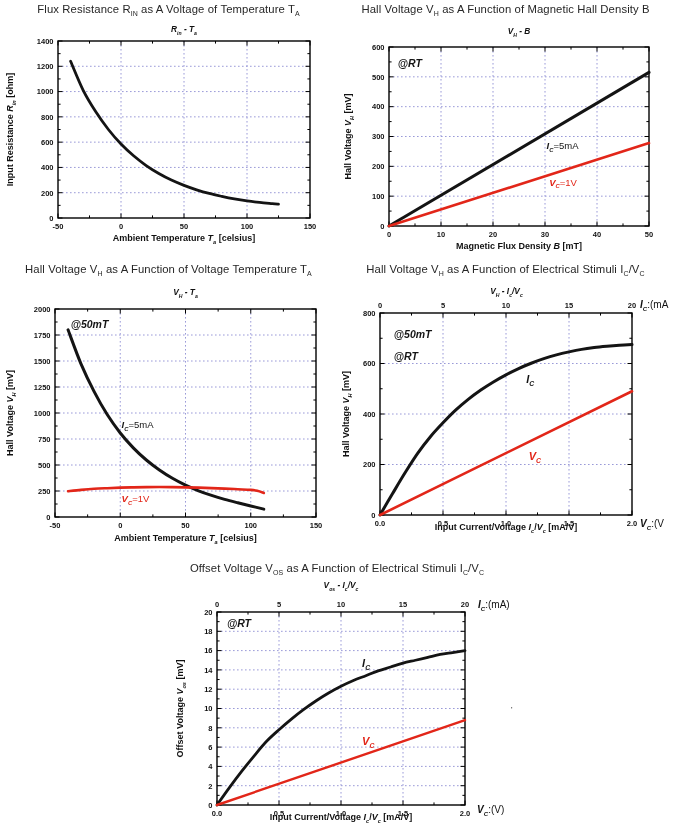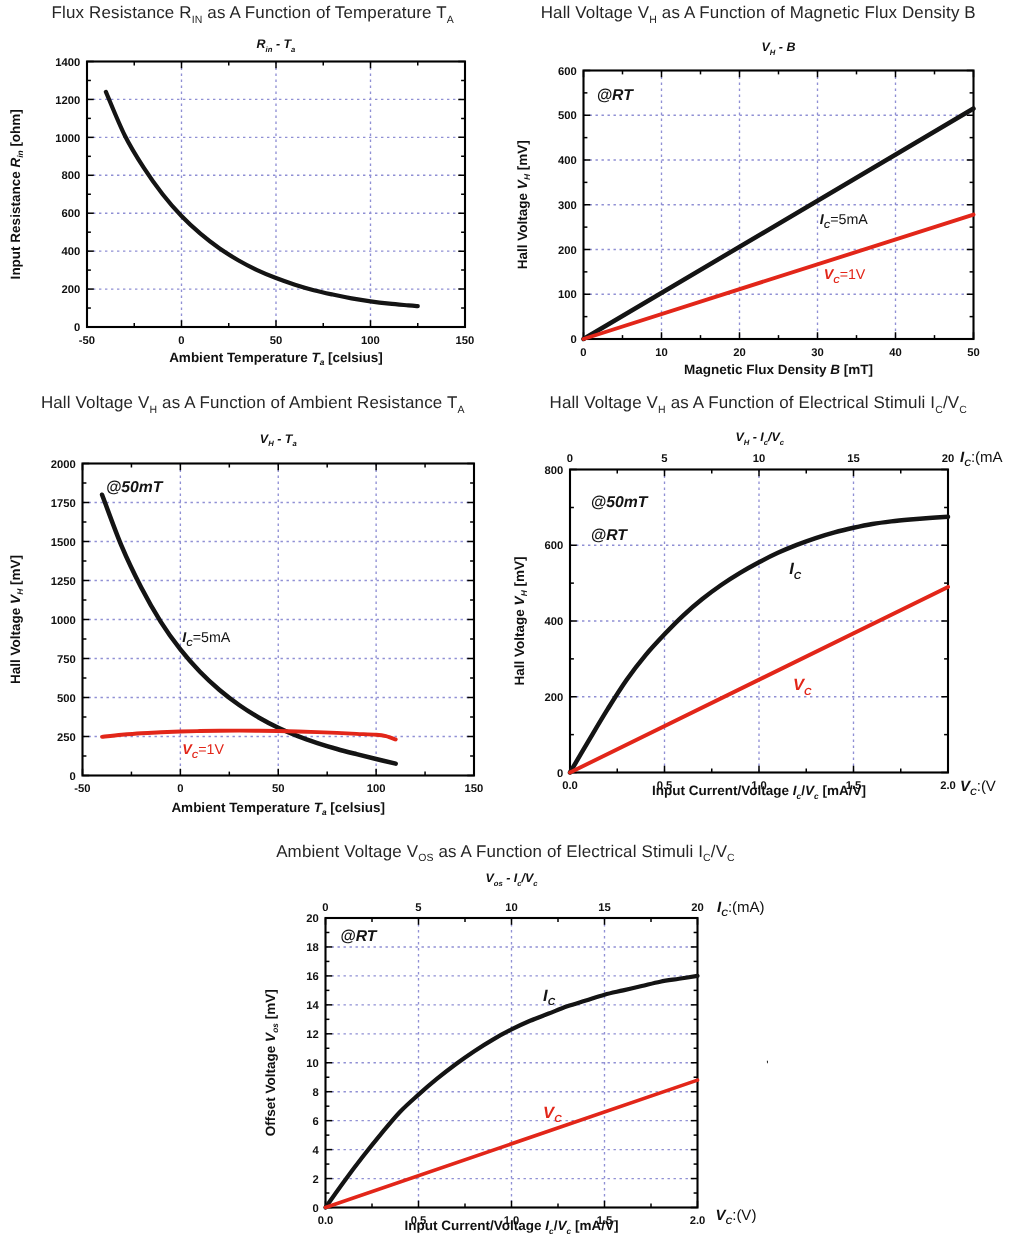--- a/index.html
+++ b/index.html
@@ -29,21 +29,21 @@
   #c3 .chart-subtitle{left:43px;width:253px;top:26px;}
   #c4 .chart-subtitle{left:117px;width:248px;top:20px;}
   .em{font-style:italic;font-weight:bold;}
   sub{font-size:62%;}
   svg.plot{position:absolute;left:0;top:0;}
 </style>
 </head>
 <body>
 
 <section class="chart" id="c0">
-  <div class="chart-title"><span>Flux Resistance R</span><sub>IN</sub><span> as A Function of Temperature T</span><sub>A</sub></div>
+  <div class="chart-title"><span>Flux Resistance R</span><sub>IN</sub><span> as A Voltage of Temperature T</span><sub>A</sub></div>
   <div class="chart-subtitle"><span class="em">R</span><sub class="em">in</sub><span class="em"> - T</span><sub class="em">a</sub></div>
   <svg class="plot" width="337" height="260" viewBox="0 0 337 260">
       <g stroke="#8f8fd4" stroke-width="0.9" stroke-dasharray="1.6 2.4">
         <line x1="121" y1="41" x2="121" y2="218"></line>
         <line x1="184" y1="41" x2="184" y2="218"></line>
         <line x1="247" y1="41" x2="247" y2="218"></line>
         <line x1="58" y1="192.71428571428572" x2="310" y2="192.71428571428572"></line>
         <line x1="58" y1="167.42857142857144" x2="310" y2="167.42857142857144"></line>
         <line x1="58" y1="142.14285714285717" x2="310" y2="142.14285714285717"></line>
         <line x1="58" y1="116.85714285714286" x2="310" y2="116.85714285714286"></line>
@@ -114,21 +114,21 @@
       <text x="53.5" y="94.37142857142857" font-size="7.5" fill="#111" text-anchor="end" font-family="&quot;Liberation Sans&quot;,&quot;DejaVu Sans&quot;,sans-serif" font-weight="bold"><tspan>1000</tspan></text>
       <text x="53.5" y="69.0857142857143" font-size="7.5" fill="#111" text-anchor="end" font-family="&quot;Liberation Sans&quot;,&quot;DejaVu Sans&quot;,sans-serif" font-weight="bold"><tspan>1200</tspan></text>
       <text x="53.5" y="43.8" font-size="7.5" fill="#111" text-anchor="end" font-family="&quot;Liberation Sans&quot;,&quot;DejaVu Sans&quot;,sans-serif" font-weight="bold"><tspan>1400</tspan></text>
       <text x="184" y="241" font-size="9" fill="#111" text-anchor="middle" font-family="&quot;Liberation Sans&quot;,&quot;DejaVu Sans&quot;,sans-serif" font-weight="bold"><tspan>Ambient Temperature </tspan><tspan font-style="italic" font-weight="bold">T</tspan><tspan font-style="italic" font-weight="bold" dy="2.5200000000000005" font-size="5.58">a</tspan><tspan dy="-2.5200000000000005"> [celsius]</tspan></text>
       <text x="0" y="0" font-size="9" fill="#111" text-anchor="middle" font-family="&quot;Liberation Sans&quot;,&quot;DejaVu Sans&quot;,sans-serif" font-weight="bold" transform="translate(13 129.5) rotate(-90)"><tspan>Input Resistance </tspan><tspan font-style="italic" font-weight="bold">R</tspan><tspan font-style="italic" font-weight="bold" dy="2.5200000000000005" font-size="5.58">in</tspan><tspan dy="-2.5200000000000005"> [ohm]</tspan></text>
       <path d="M70.60 61.23 C72.70 66.08 79.00 81.88 83.20 90.31 C87.40 98.74 91.60 105.27 95.80 111.80 C100.00 118.33 104.20 124.13 108.40 129.50 C112.60 134.87 116.80 139.66 121.00 144.04 C125.20 148.42 129.40 152.22 133.60 155.80 C137.80 159.38 142.00 162.58 146.20 165.53 C150.40 168.48 154.60 171.07 158.80 173.50 C163.00 175.92 167.20 178.09 171.40 180.07 C175.60 182.05 179.80 183.76 184.00 185.38 C188.20 187.00 192.40 188.46 196.60 189.81 C200.80 191.16 205.00 192.38 209.20 193.47 C213.40 194.57 217.60 195.47 221.80 196.38 C226.00 197.29 230.20 198.15 234.40 198.91 C238.60 199.67 242.80 200.34 247.00 200.93 C251.20 201.52 255.40 202.01 259.60 202.45 C263.80 202.89 269.05 203.31 272.20 203.59 C275.35 203.86 277.45 204.01 278.50 204.09" fill="none" stroke="#141414" stroke-width="2.8" stroke-linecap="round" stroke-linejoin="round"></path>
     </svg>
 </section>
 
 <section class="chart" id="c1">
-  <div class="chart-title"><span>Hall Voltage V</span><sub>H</sub><span> as A Function of Magnetic Flux Density B</span></div>
+  <div class="chart-title"><span>Hall Voltage V</span><sub>H</sub><span> as A Function of Magnetic Hall Density B</span></div>
   <div class="chart-subtitle"><span class="em">V</span><sub class="em">H</sub><span class="em"> - B</span></div>
   <svg class="plot" width="337" height="260" viewBox="0 0 337 260">
       <g stroke="#8f8fd4" stroke-width="0.9" stroke-dasharray="1.6 2.4">
         <line x1="104" y1="47" x2="104" y2="226"></line>
         <line x1="156" y1="47" x2="156" y2="226"></line>
         <line x1="208" y1="47" x2="208" y2="226"></line>
         <line x1="260" y1="47" x2="260" y2="226"></line>
         <line x1="52" y1="196.16666666666666" x2="312" y2="196.16666666666666"></line>
         <line x1="52" y1="166.33333333333334" x2="312" y2="166.33333333333334"></line>
         <line x1="52" y1="136.5" x2="312" y2="136.5"></line>
@@ -203,21 +203,21 @@
       <text x="0" y="0" font-size="9" fill="#111" text-anchor="middle" font-family="&quot;Liberation Sans&quot;,&quot;DejaVu Sans&quot;,sans-serif" font-weight="bold" transform="translate(14 136.5) rotate(-90)"><tspan>Hall Voltage </tspan><tspan font-style="italic" font-weight="bold">V</tspan><tspan font-style="italic" font-weight="bold" dy="2.5200000000000005" font-size="5.58">H</tspan><tspan dy="-2.5200000000000005"> [mV]</tspan></text>
       <path d="M52.00 226.00 L312.00 72.36" fill="none" stroke="#141414" stroke-width="3" stroke-linecap="round" stroke-linejoin="round"></path>
       <path d="M52.00 226.00 L312.00 143.06" fill="none" stroke="#e22619" stroke-width="2.6" stroke-linecap="round" stroke-linejoin="round"></path>
       <text x="60.84" y="66.98833333333334" font-size="10.5" fill="#141414" text-anchor="start" font-family="&quot;Liberation Sans&quot;,&quot;DejaVu Sans&quot;,sans-serif"><tspan font-style="italic" font-weight="bold">@RT</tspan></text>
       <text x="209.56" y="149.03" font-size="9.5" fill="#141414" text-anchor="start" font-family="&quot;Liberation Sans&quot;,&quot;DejaVu Sans&quot;,sans-serif"><tspan font-style="italic" font-weight="bold">I</tspan><tspan font-style="italic" font-weight="bold" dy="2.66" font-size="5.89">C</tspan><tspan dy="-2.66">=5mA</tspan></text>
       <text x="212.16" y="185.725" font-size="9.5" fill="#e22619" text-anchor="start" font-family="&quot;Liberation Sans&quot;,&quot;DejaVu Sans&quot;,sans-serif"><tspan font-style="italic" font-weight="bold">V</tspan><tspan font-style="italic" font-weight="bold" dy="2.66" font-size="5.89">C</tspan><tspan dy="-2.66">=1V</tspan></text>
     </svg>
 </section>
 
 <section class="chart" id="c2">
-  <div class="chart-title"><span>Hall Voltage V</span><sub>H</sub><span> as A Function of Ambient Resistance T</span><sub>A</sub></div>
+  <div class="chart-title"><span>Hall Voltage V</span><sub>H</sub><span> as A Function of Voltage Temperature T</span><sub>A</sub></div>
   <div class="chart-subtitle"><span class="em">V</span><sub class="em">H</sub><span class="em"> - T</span><sub class="em">a</sub></div>
   <svg class="plot" width="337" height="300" viewBox="0 0 337 300">
       <g stroke="#8f8fd4" stroke-width="0.9" stroke-dasharray="1.6 2.4">
         <line x1="120.25" y1="49" x2="120.25" y2="257"></line>
         <line x1="185.5" y1="49" x2="185.5" y2="257"></line>
         <line x1="250.75" y1="49" x2="250.75" y2="257"></line>
         <line x1="55" y1="231" x2="316" y2="231"></line>
         <line x1="55" y1="205" x2="316" y2="205"></line>
         <line x1="55" y1="179" x2="316" y2="179"></line>
         <line x1="55" y1="153" x2="316" y2="153"></line>
@@ -377,21 +377,21 @@
       <path d="M43.00 255.00 C45.10 251.42 51.40 240.61 55.60 233.54 C59.80 226.47 64.00 219.31 68.20 212.58 C72.40 205.85 76.60 199.11 80.80 193.14 C85.00 187.16 89.20 181.77 93.40 176.72 C97.60 171.68 101.80 167.26 106.00 162.84 C110.20 158.42 114.40 154.13 118.60 150.21 C122.80 146.30 127.00 142.72 131.20 139.36 C135.40 135.99 139.60 132.92 143.80 130.01 C148.00 127.11 152.20 124.46 156.40 121.93 C160.60 119.41 164.80 117.09 169.00 114.86 C173.20 112.63 177.40 110.49 181.60 108.55 C185.80 106.61 190.00 104.89 194.20 103.25 C198.40 101.61 202.60 100.09 206.80 98.70 C211.00 97.31 215.20 96.05 219.40 94.91 C223.60 93.78 227.80 92.81 232.00 91.88 C236.20 90.96 240.40 90.08 244.60 89.36 C248.80 88.64 253.00 88.10 257.20 87.59 C261.40 87.09 265.60 86.71 269.80 86.33 C274.00 85.95 278.20 85.61 282.40 85.32 C286.60 85.03 292.90 84.69 295.00 84.56" fill="none" stroke="#141414" stroke-width="3" stroke-linecap="round" stroke-linejoin="round"></path>
       <path d="M43.00 255.00 L295.00 131.27" fill="none" stroke="#e22619" stroke-width="2.6" stroke-linecap="round" stroke-linejoin="round"></path>
       <text x="56.86" y="78.25" font-size="10.5" fill="#141414" text-anchor="start" font-family="&quot;Liberation Sans&quot;,&quot;DejaVu Sans&quot;,sans-serif"><tspan font-style="italic" font-weight="bold">@50mT</tspan></text>
       <text x="56.86" y="99.71249999999998" font-size="10.5" fill="#141414" text-anchor="start" font-family="&quot;Liberation Sans&quot;,&quot;DejaVu Sans&quot;,sans-serif"><tspan font-style="italic" font-weight="bold">@RT</tspan></text>
       <text x="189.16" y="122.9425" font-size="11" fill="#141414" text-anchor="start" font-family="&quot;Liberation Sans&quot;,&quot;DejaVu Sans&quot;,sans-serif"><tspan font-style="italic" font-weight="bold">I</tspan><tspan font-style="italic" font-weight="bold" dy="3.08" font-size="6.82">C</tspan></text>
       <text x="191.67999999999998" y="199.95499999999998" font-size="11" fill="#e22619" text-anchor="start" font-family="&quot;Liberation Sans&quot;,&quot;DejaVu Sans&quot;,sans-serif"><tspan font-style="italic" font-weight="bold">V</tspan><tspan font-style="italic" font-weight="bold" dy="3.08" font-size="6.82">C</tspan></text>
     </svg>
 </section>
 
 <section class="chart" id="c4">
-  <div class="chart-title"><span>Ambient Voltage V</span><sub>OS</sub><span> as A Function of Electrical Stimuli I</span><sub>C</sub><span>/V</span><sub>C</sub></div>
+  <div class="chart-title"><span>Offset Voltage V</span><sub>OS</sub><span> as A Function of Electrical Stimuli I</span><sub>C</sub><span>/V</span><sub>C</sub></div>
   <div class="chart-subtitle"><span class="em">V</span><sub class="em">os</sub><span class="em"> - I</span><sub class="em">c</sub><span class="em">/V</span><sub class="em">c</sub></div>
   <svg class="plot" width="474" height="276" viewBox="0 0 474 276">
       <g stroke="#8f8fd4" stroke-width="0.9" stroke-dasharray="1.6 2.4">
         <line x1="179" y1="52" x2="179" y2="245"></line>
         <line x1="241" y1="52" x2="241" y2="245"></line>
         <line x1="303" y1="52" x2="303" y2="245"></line>
         <line x1="117" y1="225.7" x2="365" y2="225.7"></line>
         <line x1="117" y1="206.4" x2="365" y2="206.4"></line>
         <line x1="117" y1="187.1" x2="365" y2="187.1"></line>
         <line x1="117" y1="167.8" x2="365" y2="167.8"></line>

